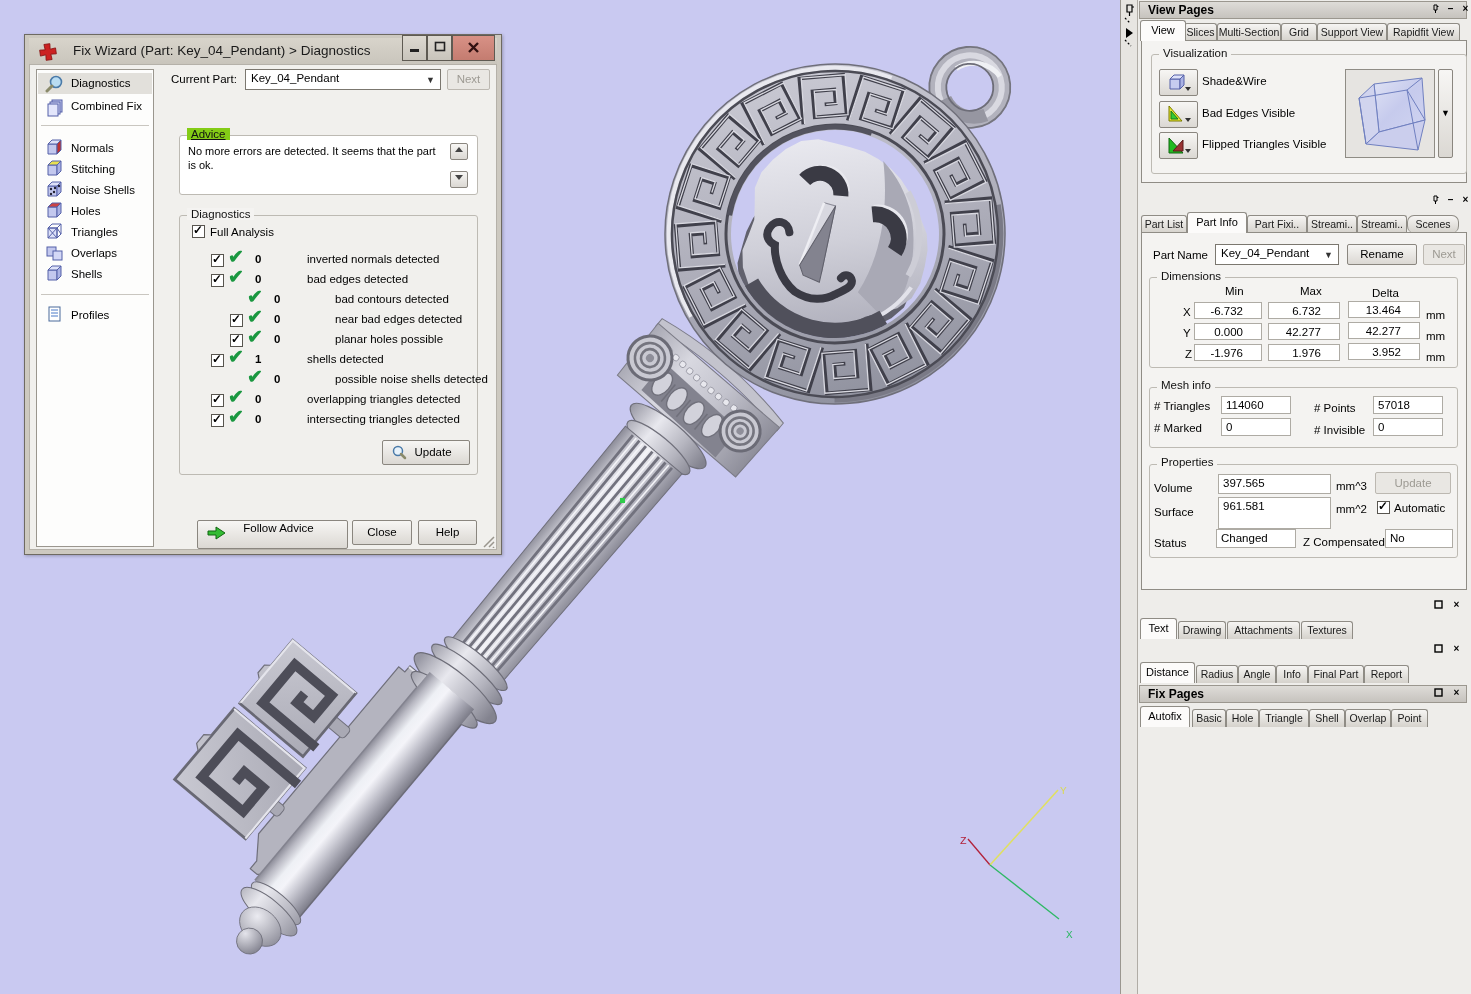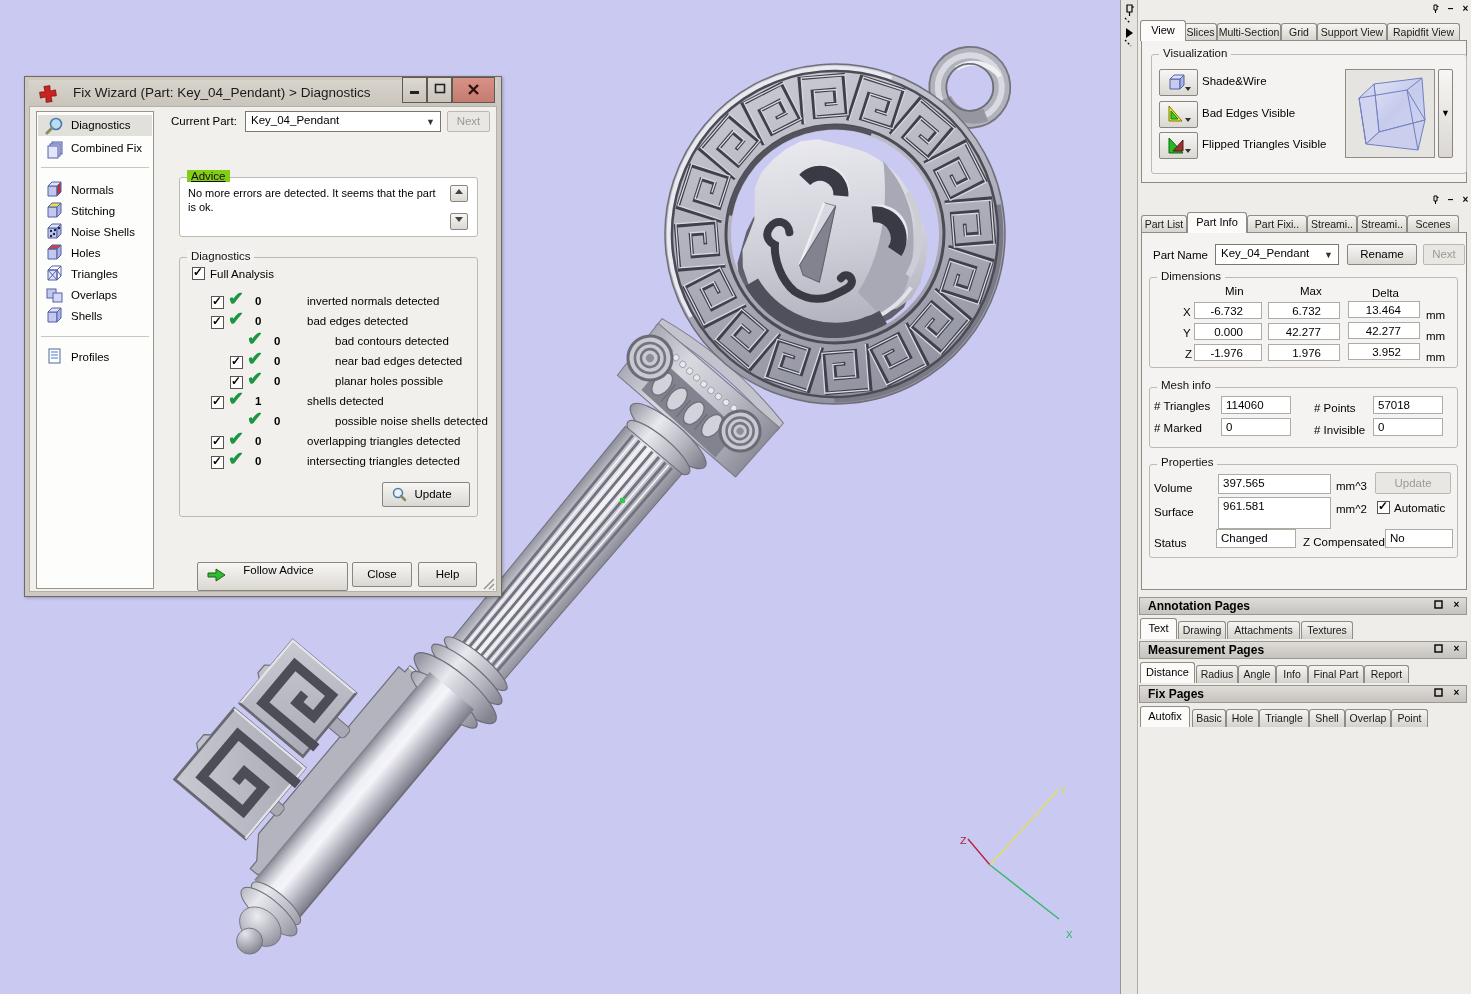--- a/index.html
+++ b/index.html
@@ -19,21 +19,21 @@
 .lbl { position:absolute; font-size:11.5px; color:#000; white-space:nowrap; }
 .btn { position:absolute; background:linear-gradient(#f7f6f4,#dbd8d3); border:1px solid #8a867f; border-radius:2px; font-size:11.5px; color:#000; text-align:center; }
 .btnD { position:absolute; background:#e9e7e3; border:1px solid #bcb8b1; border-radius:2px; font-size:11.5px; color:#9d9a93; text-align:center; }
 .cb { position:absolute; width:13px; height:13px; background:#fff; border:1px solid #58554f; }
 .ck { position:absolute; left:0px; top:-3px; font-size:12px; font-weight:bold; color:#000; }
 .gck { position:absolute; font-size:19px; font-weight:bold; color:#1a9740; font-family:"Liberation Sans",sans-serif; }
 .cnt { position:absolute; font-size:11.5px; font-weight:bold; color:#000; }
 .rlb { position:absolute; font-size:11.5px; color:#000; white-space:nowrap;padding-left:23px; }
 .combo { position:absolute; background:#fff; border:1px solid #7b776f; font-size:11.5px; padding:2px 0 0 5px; color:#000; }
 .carr { position:absolute; right:2px; top:2px; bottom:2px; width:15px; text-align:center; font-size:9px; color:#333; padding-top:3px; }
-#dlg { position:absolute; left:24px; top:34px; width:478px; height:521px; background:#cdc9c0; border:1px solid #6e6a62; box-shadow:1px 1px 3px rgba(0,0,0,.25);margin-top:42px; }
+#dlg { position:absolute; left:24px; top:34px; width:478px; height:521px; background:#cdc9c0; border:1px solid #6e6a62; box-shadow:1px 1px 3px rgba(0,0,0,.25); }
 #dlgtitle { position:absolute; left:4px; top:3px; right:4px; height:26px; background:linear-gradient(#d8d4cb,#c9c5bc); font-size:13.5px; color:#1a1a1a; padding:5px 0 0 44px; }
 .wbtn { position:absolute; top:0px; height:26px; border:1px solid #5e5a52; text-align:center; }
 #dlgbody { position:absolute; left:4px; top:29px; right:4px; bottom:4px; background:#f1f0ed; border:1px solid #b5b1a9; }
 .sideitem { position:absolute; left:2px; width:112px; height:20px; font-size:11.5px; color:#000; padding:3px 0 0 32px; }
 .sep { position:absolute; left:4px; width:108px; border-top:1px solid #c9c6c0; }
 </style>
 </head>
 <body>
 <div id="viewport">
 <svg id="keysvg" width="1120" height="994" viewBox="0 0 1120 994">
@@ -280,20 +280,21 @@
 <div class="abs" style="left:0;top:0;width:17px;height:994px;background:#e7e5e1;border-right:1px solid #b0aca5;"></div>
 <svg class="abs" style="left:1px;top:2px;" width="16" height="48" viewBox="0 0 16 48">
  <g fill="none" stroke="#000" stroke-width="1.2">
   <path d="M 5,3 L 10,3 L 10,10 L 5,10 Z M 10,5 L 12,5 M 7.5,10 L 7.5,14"></path>
   <path d="M 3,16 L 8,21" stroke-dasharray="2,2"></path>
  </g>
  <path d="M 4,26 L 11,31 L 4,36 Z" fill="#000"></path>
  <path d="M 3,38 L 9,44" fill="none" stroke="#000" stroke-width="1.2" stroke-dasharray="2,2"></path>
 </svg>
 
+<div class="hdr" style="top:1px;">View Pages</div>
 <div class="hico" style="left:308px;top:4px;"><svg width="10" height="10">
         <path d="M 4,1 L 7,1 L 7,6 L 4,6 Z M 7,2.5 L 8.5,2.5 M 5.5,6 L 5.5,9" fill="none" stroke="#000"></path>
       </svg></div>
 <div class="hico" style="left:324px;top:3px;font-weight:bold;">–</div>
 <div class="hico" style="left:339px;top:3px;font-weight:bold;">×</div>
 <div class="tab" style="left:63px;top:23px;width:33px;">Slices</div>
 <div class="tab" style="left:96px;top:23px;width:64px;">Multi-Section</div>
 <div class="tab" style="left:160px;top:23px;width:36px;">Grid</div>
 <div class="tab" style="left:196px;top:23px;width:70px;">Support View</div>
 <div class="tab" style="left:266px;top:23px;width:73px;">Rapidfit View</div>
@@ -343,21 +344,21 @@
 
 <div class="hico" style="left:308px;top:195px;"><svg width="10" height="10">
         <path d="M 4,1 L 7,1 L 7,6 L 4,6 Z M 7,2.5 L 8.5,2.5 M 5.5,6 L 5.5,9" fill="none" stroke="#000"></path>
       </svg></div>
 <div class="hico" style="left:324px;top:194px;font-weight:bold;">–</div>
 <div class="hico" style="left:339px;top:194px;font-weight:bold;">×</div>
 <div class="tab" style="left:20px;top:215px;width:46px;">Part List</div>
 <div class="tab" style="left:126px;top:215px;width:60px;">Part Fixi..</div>
 <div class="tab" style="left:186px;top:215px;width:50px;">Streami..</div>
 <div class="tab" style="left:236px;top:215px;width:50px;">Streami..</div>
-<div class="tab" style="left:286px;top:215px;width:52px;">Scenes</div>
+<div class="tab" style="left:286px;top:215px;width:52px;border-radius:7px;">Scenes</div>
 <div class="page" style="top:232px;height:358px;"></div>
 <div class="tabA" style="left:66px;top:212px;width:60px;">Part Info</div>
 <div class="lbl" style="left:32px;top:249px;">Part Name</div>
 <div class="combo" style="left:94px;top:244px;width:124px;height:21px;">Key_04_Pendant<span class="carr">▼</span></div>
 <div class="btn" style="left:226px;top:244px;width:70px;height:21px;padding-top:3px;">Rename</div>
 <div class="btnD" style="left:302px;top:244px;width:42px;height:21px;padding-top:3px;">Next</div>
 <div class="grp" style="left:28px;top:277px;width:309px;height:91px;">
  <div class="glab">Dimensions</div>
  <div class="lbl" style="left:75px;top:7px;">Min</div>
  <div class="lbl" style="left:150px;top:7px;">Max</div>
@@ -401,31 +402,29 @@
  <div class="cb" style="left:227px;top:36px;">
         <span class="ck">✓</span>
       </div>
  <div class="lbl" style="left:244px;top:37px;">Automatic</div>
  <div class="lbl" style="left:4px;top:72px;">Status</div>
  <div class="fld" style="left:66px;top:64px;width:80px;height:19px;">Changed</div>
  <div class="lbl" style="left:153px;top:71px;">Z Compensated</div>
  <div class="fld" style="left:235px;top:64px;width:68px;height:19px;">No</div>
 </div>
 
-<div class="hdr" style="top:597px;">Annotation Pages</div>
 <div class="hico" style="left:312px;top:600px;"><svg width="10" height="10">
         <rect x="1" y="1" width="7" height="7" fill="none" stroke="#000" stroke-width="1.4"></rect>
       </svg></div>
 <div class="hico" style="left:330px;top:599px;font-weight:bold;">×</div>
 <div class="tab" style="left:57px;top:621px;width:48px;">Drawing</div>
 <div class="tab" style="left:106px;top:621px;width:73px;">Attachments</div>
 <div class="tab" style="left:180px;top:621px;width:52px;">Textures</div>
 <div class="tabA" style="left:19px;top:618px;width:37px;">Text</div>
 
-<div class="hdr" style="top:641px;">Measurement Pages</div>
 <div class="hico" style="left:312px;top:644px;"><svg width="10" height="10">
         <rect x="1" y="1" width="7" height="7" fill="none" stroke="#000" stroke-width="1.4"></rect>
       </svg></div>
 <div class="hico" style="left:330px;top:643px;font-weight:bold;">×</div>
 <div class="tab" style="left:75px;top:665px;width:42px;">Radius</div>
 <div class="tab" style="left:117px;top:665px;width:38px;">Angle</div>
 <div class="tab" style="left:155px;top:665px;width:32px;">Info</div>
 <div class="tab" style="left:187px;top:665px;width:56px;">Final Part</div>
 <div class="tab" style="left:243px;top:665px;width:45px;">Report</div>
 <div class="tabA" style="left:19px;top:662px;width:55px;">Distance</div>

